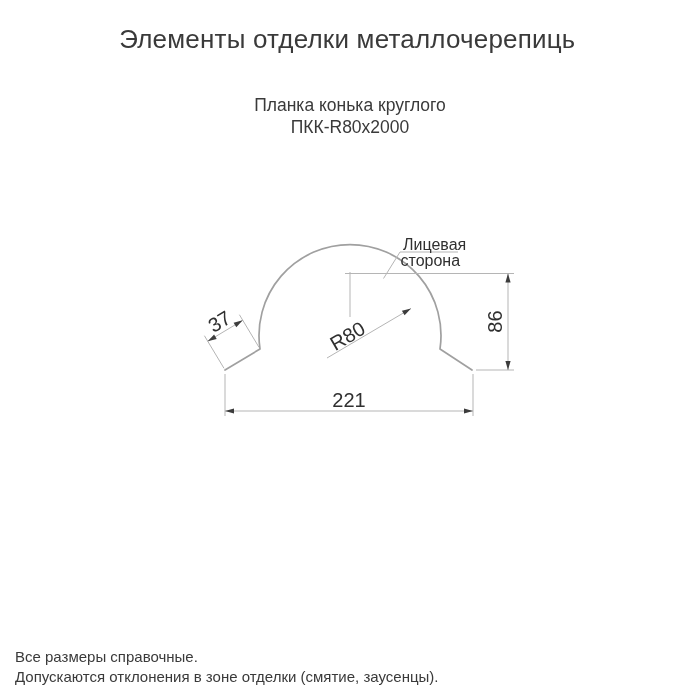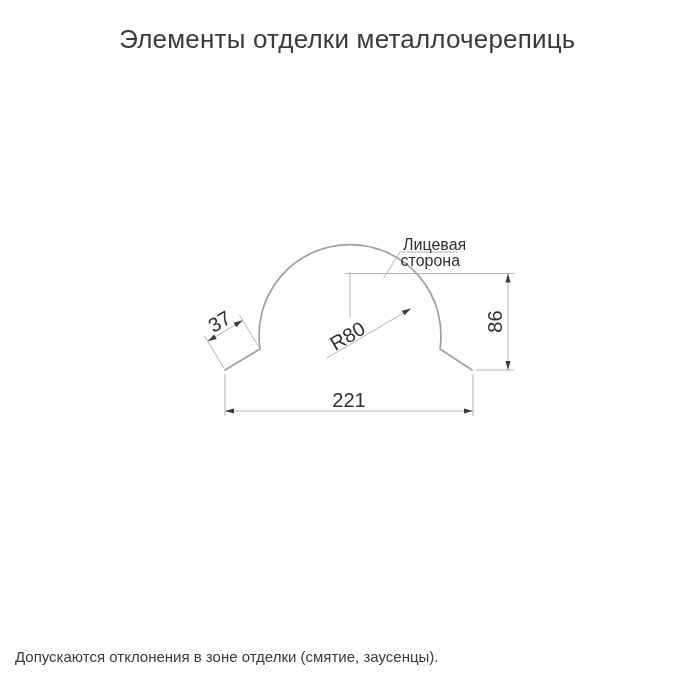--- a/index.html
+++ b/index.html
@@ -80,20 +80,24 @@
     font-family: "Liberation Sans", sans-serif;
   }
 </style>
 </head>
 <body>
 
 <div class="page">
 
   <h1 class="title">Элементы отделки металлочерепицы</h1>
 
+  <div class="subtitle">
+    <div>Планка конька круглого</div>
+    <div>ПКК-R80x2000</div>
+  </div>
 
   <svg class="drawing" viewBox="0 0 700 700" xmlns="http://www.w3.org/2000/svg">
 
     <path class="profile-line" d="M 225 370 L 260 349 A 91 91 0 1 1 440 349 L 472 370"></path>
 
     <line class="thin-line" x1="350" y1="272" x2="350" y2="317"></line>
 
     <line class="thin-line" x1="327" y1="358" x2="411" y2="308.5"></line>
     <polygon class="arrow-head" points="411,308.5 404.6,315.3 401.9,310.8"></polygon>
     <text class="dim-text" x="351" y="342" text-anchor="middle" transform="rotate(-30.5 351 342)">R80</text>
@@ -118,16 +122,17 @@
     <polygon class="arrow-head" points="225,411 234,408.4 234,413.6"></polygon>
     <polygon class="arrow-head" points="473,411 464,408.4 464,413.6"></polygon>
     <text class="dim-text" x="349" y="407" text-anchor="middle">221</text>
 
     <polyline class="thin-line" points="383.5,278.5 400,252 458,252"></polyline>
     <text class="label-text" x="403" y="249.5">Лицевая</text>
     <text class="label-text" x="400.5" y="265.5">сторона</text>
   </svg>
 
   <div class="footer">
+    <div>Все размеры справочные.</div>
     <div>Допускаются отклонения в зоне отделки (смятие, заусенцы).</div>
   </div>
 
 </div>
 
 </body></html>

